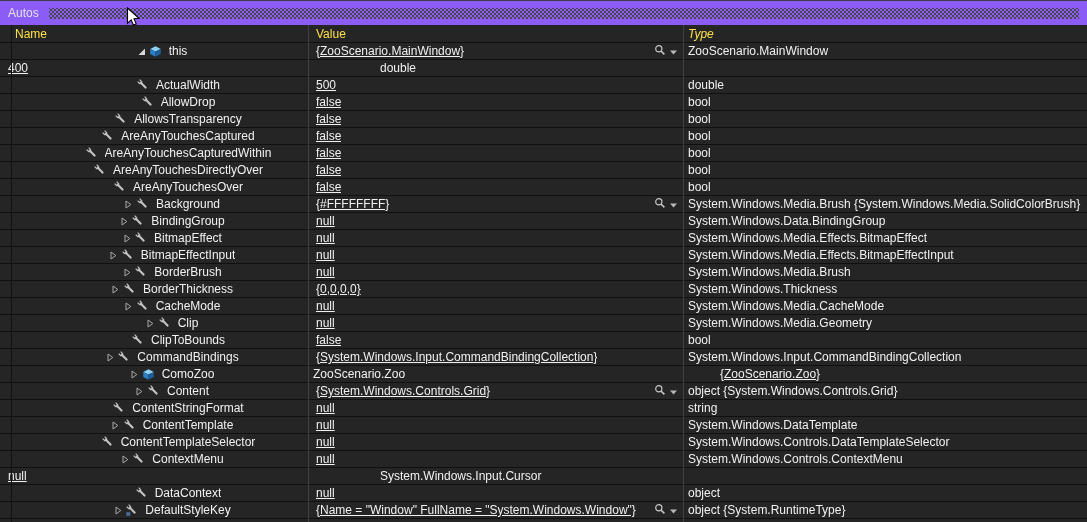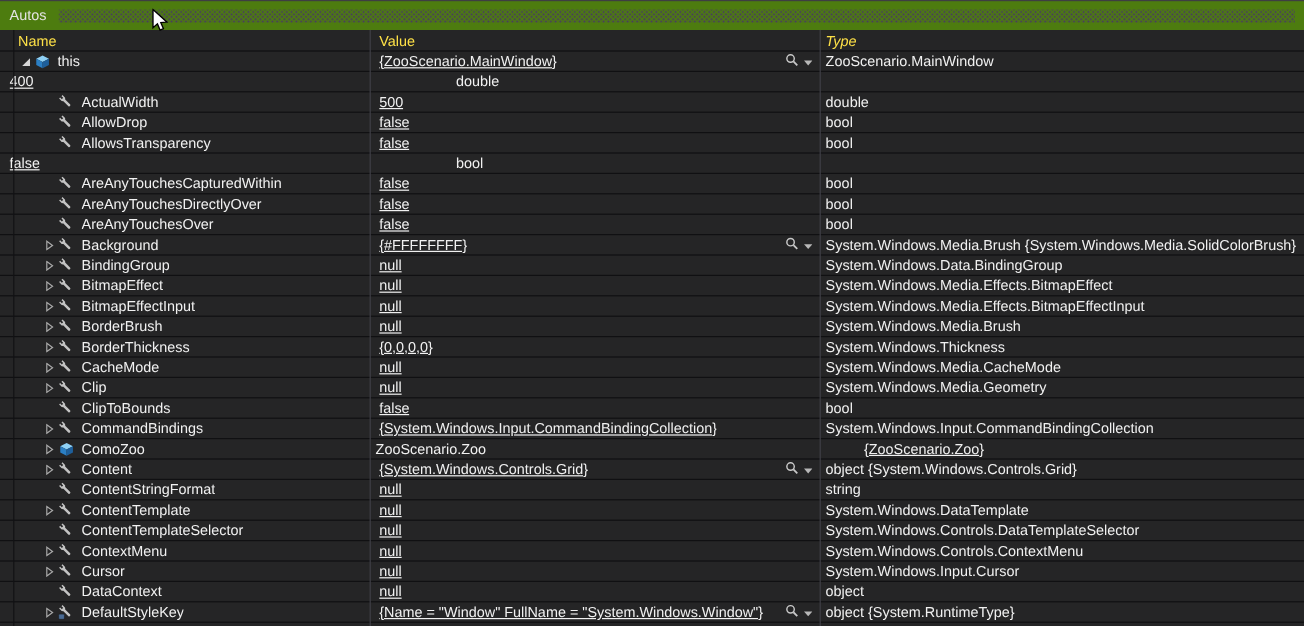--- a/index.html
+++ b/index.html
@@ -4,21 +4,21 @@
 <style>
   html,body { margin:0; padding:0; }
   body {
     width:1087px; height:522px; overflow:hidden; position:relative;
     background:#252526; color:#f1f1f1;
     font-family:"Liberation Sans", sans-serif; font-size:12px;
     -webkit-font-smoothing:antialiased;
   }
   
   .titlebar {
-    height:25px; background:#4d7c0f; border-top:1px solid #3e3e42;
+    height:25px; background:#8b5cf6; border-top:1px solid #3e3e42;
     display:flex; align-items:center; padding:0 6px; box-sizing:border-box;
   }
   .titlebar .title { color:#e4e4e4; margin-left:2px; }
   .title-dots {
     flex:1; height:11px; margin-left:10px; margin-right:2px;
     background-image:
       radial-gradient(#4a4a4e 0.9px, rgba(0,0,0,0) 1.05px),
       radial-gradient(#4a4a4e 0.9px, rgba(0,0,0,0) 1.05px);
     background-size:4px 4px;
     background-position:0 0, 2px 2px;
@@ -35,21 +35,21 @@
   }
   .hdr .h-name  { width:308px; padding-left:15px; box-sizing:border-box; }
   .hdr .h-value { width:375px; padding-left:8px;  box-sizing:border-box; }
   .hdr .h-type  { flex:1;      padding-left:5px;  box-sizing:border-box;font-style:italic; }
   .row {
     height:17px; display:flex; align-items:center;
     border-bottom:1px solid #101012; box-sizing:border-box;
     white-space:nowrap;
   }
   .cell { overflow:hidden; white-space:nowrap; box-sizing:border-box; }
-  .cell-name  { width:308px; display:flex; align-items:center; padding-left:11px; }
+  .cell-name  { width:308px; display:flex; align-items:center; padding-left:11px;justify-content:center; }
   .cell-value { width:375px; display:flex; align-items:center; justify-content:space-between; padding:0 6px 0 8px;text-decoration:underline; }
   .cell-type  { flex:1; padding-left:5px; }
   .arrow { width:14px; height:14px; display:inline-flex; align-items:center; justify-content:center; flex:none; }
   .obj-icon { width:14px; height:14px; margin-right:6px; display:inline-flex; align-items:center; justify-content:center; flex:none; }
   .lvl0 { margin-left:3px; }
   .lvl1 { margin-left:23px; }
   .label { overflow:hidden; }
   .valtext { overflow:hidden; }
   .mag { display:inline-flex; align-items:center; gap:4px; flex:none; margin-left:6px; }
   
@@ -151,20 +151,31 @@
             </svg>
           </span>
           <span class="label">AllowsTransparency</span>
         </div>
         <div class="cell cell-value">
           <span class="valtext">false</span>
         </div>
         <div class="cell cell-type"><span>bool</span></div>
       </div>
       <div class="row">
+        <div class="cell cell-name">
+          <span class="arrow lvl1"></span>
+          <span class="obj-icon">
+            <svg width="14" height="14" viewBox="0 0 16 16">
+              <g transform="rotate(-45 8 8)">
+                <path d="M5.7 1 L7.1 1 L7.1 3.3 L8.9 3.3 L8.9 1 L10.3 1 L10.3 4.5 L9.2 5.7 L9.2 12.5 A1.25 1.25 0 0 1 6.8 12.5 L6.8 5.7 L5.7 4.5 Z" fill="#c3c3c3"></path>
+              </g>
+            </svg>
+          </span>
+          <span class="label">AreAnyTouchesCaptured</span>
+        </div>
         <div class="cell cell-value">
           <span class="valtext">false</span>
         </div>
         <div class="cell cell-type"><span>bool</span></div>
       </div>
       <div class="row">
         <div class="cell cell-name">
           <span class="arrow lvl1"></span>
           <span class="obj-icon">
             <svg width="14" height="14" viewBox="0 0 16 16">
@@ -550,35 +561,20 @@
             </svg>
           </span>
           <span class="label">ContextMenu</span>
         </div>
         <div class="cell cell-value">
           <span class="valtext">null</span>
         </div>
         <div class="cell cell-type"><span>System.Windows.Controls.ContextMenu</span></div>
       </div>
       <div class="row">
-        <div class="cell cell-name">
-          <span class="arrow lvl1">
-            <svg width="9" height="9" viewBox="0 0 9 9">
-              <path d="M2 1 L6.8 4.5 L2 8 Z" fill="none" stroke="#a8a8a8" stroke-width="1"></path>
-            </svg>
-          </span>
-          <span class="obj-icon">
-            <svg width="14" height="14" viewBox="0 0 16 16">
-              <g transform="rotate(-45 8 8)">
-                <path d="M5.7 1 L7.1 1 L7.1 3.3 L8.9 3.3 L8.9 1 L10.3 1 L10.3 4.5 L9.2 5.7 L9.2 12.5 A1.25 1.25 0 0 1 6.8 12.5 L6.8 5.7 L5.7 4.5 Z" fill="#c3c3c3"></path>
-              </g>
-            </svg>
-          </span>
-          <span class="label">Cursor</span>
-        </div>
         <div class="cell cell-value">
           <span class="valtext">null</span>
         </div>
         <div class="cell cell-type"><span>System.Windows.Input.Cursor</span></div>
       </div>
       <div class="row">
         <div class="cell cell-name">
           <span class="arrow lvl1"></span>
           <span class="obj-icon">
             <svg width="14" height="14" viewBox="0 0 16 16">

